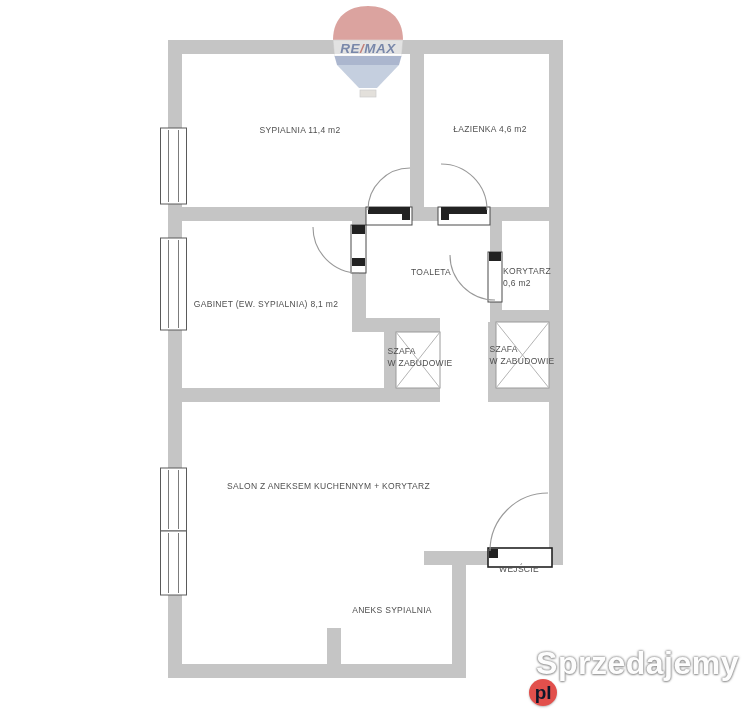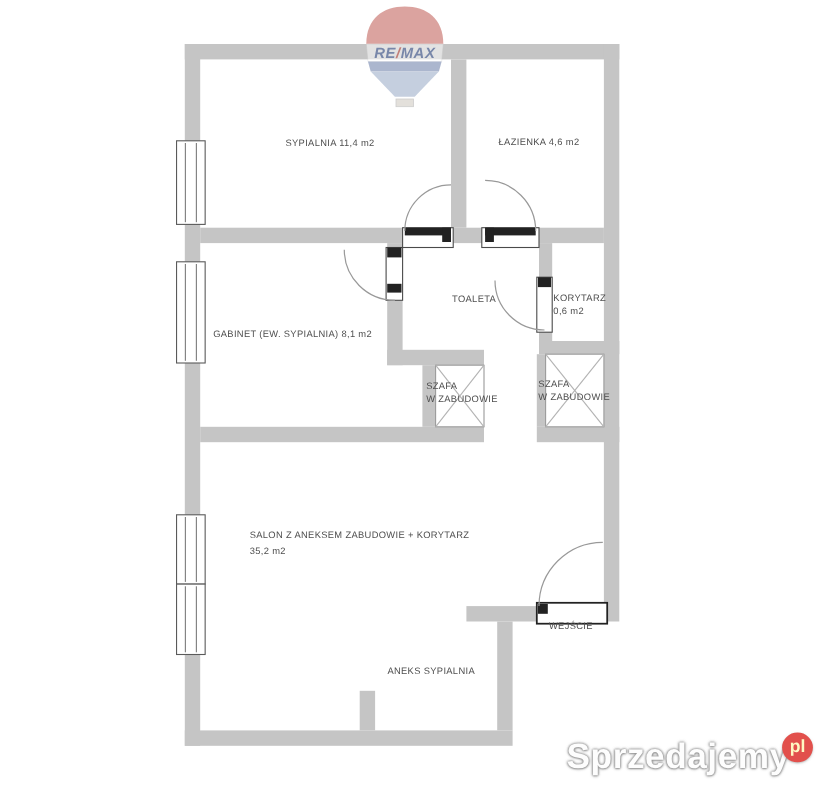--- a/index.html
+++ b/index.html
@@ -13,30 +13,30 @@
   }
   .plan-svg{position:absolute;left:0;top:0;}
   .lbl{
     position:absolute;font-size:8.5px;letter-spacing:.3px;color:var(--label-text);
     white-space:nowrap;transform:translate(-50%,-50%);line-height:11px;
   }
   .lbl.left-align{transform:none;text-align:left;}
   .lbl .sub{margin-top:1px;}
   .salon-lbl .sub{margin-top:4px;}
   .watermark{
-    position:absolute;right:4px;bottom:14px;display:flex;align-items:flex-start;
+    position:absolute;right:4px;bottom:14px;display:flex;align-items:flex-start;flex-direction:column;
   }
   .watermark .wm-text{
     font-size:32px;font-weight:bold;color:#fdfdfd;letter-spacing:.5px;
     text-shadow:0 1px 2px rgba(140,140,140,.9), 0 -1px 2px rgba(170,170,170,.6),
                 1px 0 2px rgba(150,150,150,.7), -1px 0 2px rgba(150,150,150,.7);
   }
   .watermark .wm-badge{
     width:28px;height:27px;border-radius:50%;background:var(--watermark-badge);
-    color:#fef9c3;font-size:16px;font-weight:bold;display:flex;align-items:center;
+    color:#0f172a;font-size:19px;font-weight:bold;display:flex;align-items:center;
     justify-content:center;margin-left:-7px;margin-top:-3px;
     box-shadow:0 1px 2px rgba(120,120,120,.5);
   }
 </style>
 </head>
 <body>
 
 <div class="stage">
 
   <svg class="plan-svg" width="743" height="720" viewBox="0 0 743 720">
@@ -176,22 +176,21 @@
     <div>SZAFA</div>
     <div class="sub">W ZABUDOWIE</div>
   </div>
 
   <div class="lbl" style="left:522px;top:355px">
     <div>SZAFA</div>
     <div class="sub">W ZABUDOWIE</div>
   </div>
 
   <div class="lbl left-align salon-lbl" style="left:227px;top:481px">
-    <div>SALON Z ANEKSEM ZABUDOWIE + KORYTARZ</div>
-    <div class="sub">35,2 m2</div>
+    <div>SALON Z ANEKSEM KUCHENNYM + KORYTARZ</div>
   </div>
 
   <div class="lbl" style="left:392px;top:610px">ANEKS SYPIALNIA</div>
 
   <div class="lbl" style="left:519px;top:569px">WEJŚCIE</div>
 
   <div class="watermark">
     <span class="wm-text">Sprzedajemy</span>
     <span class="wm-badge">pl</span>
   </div>

